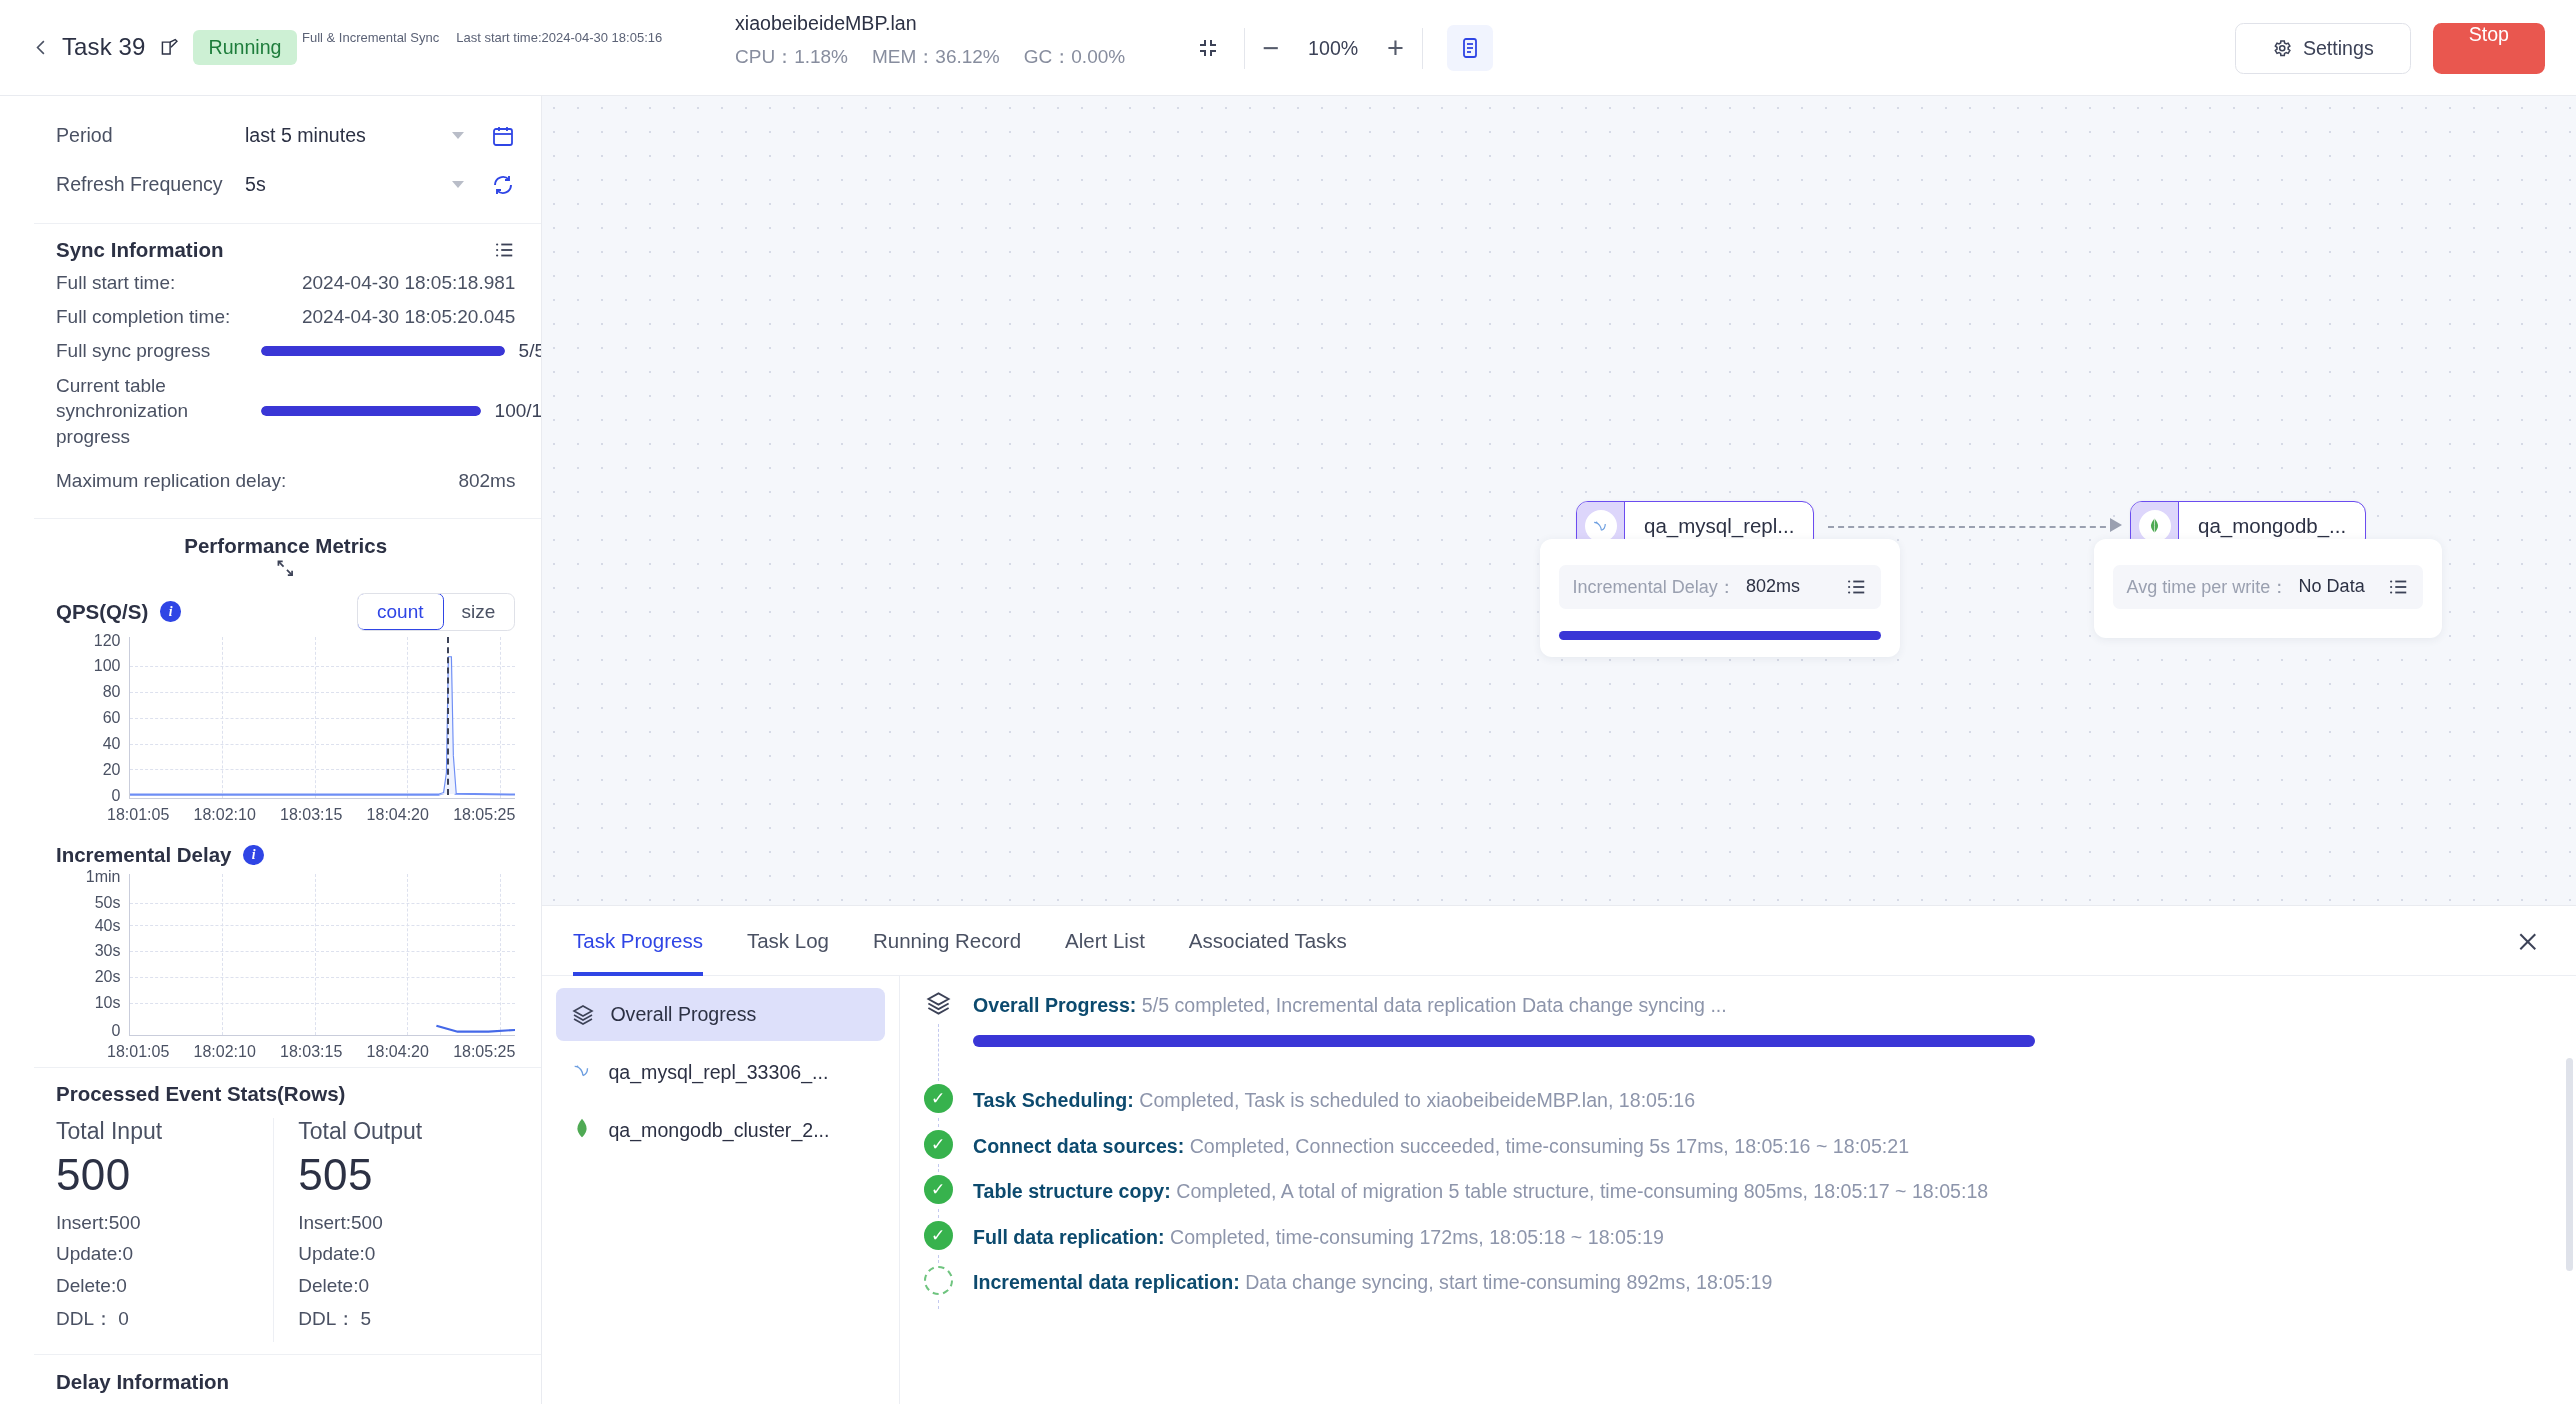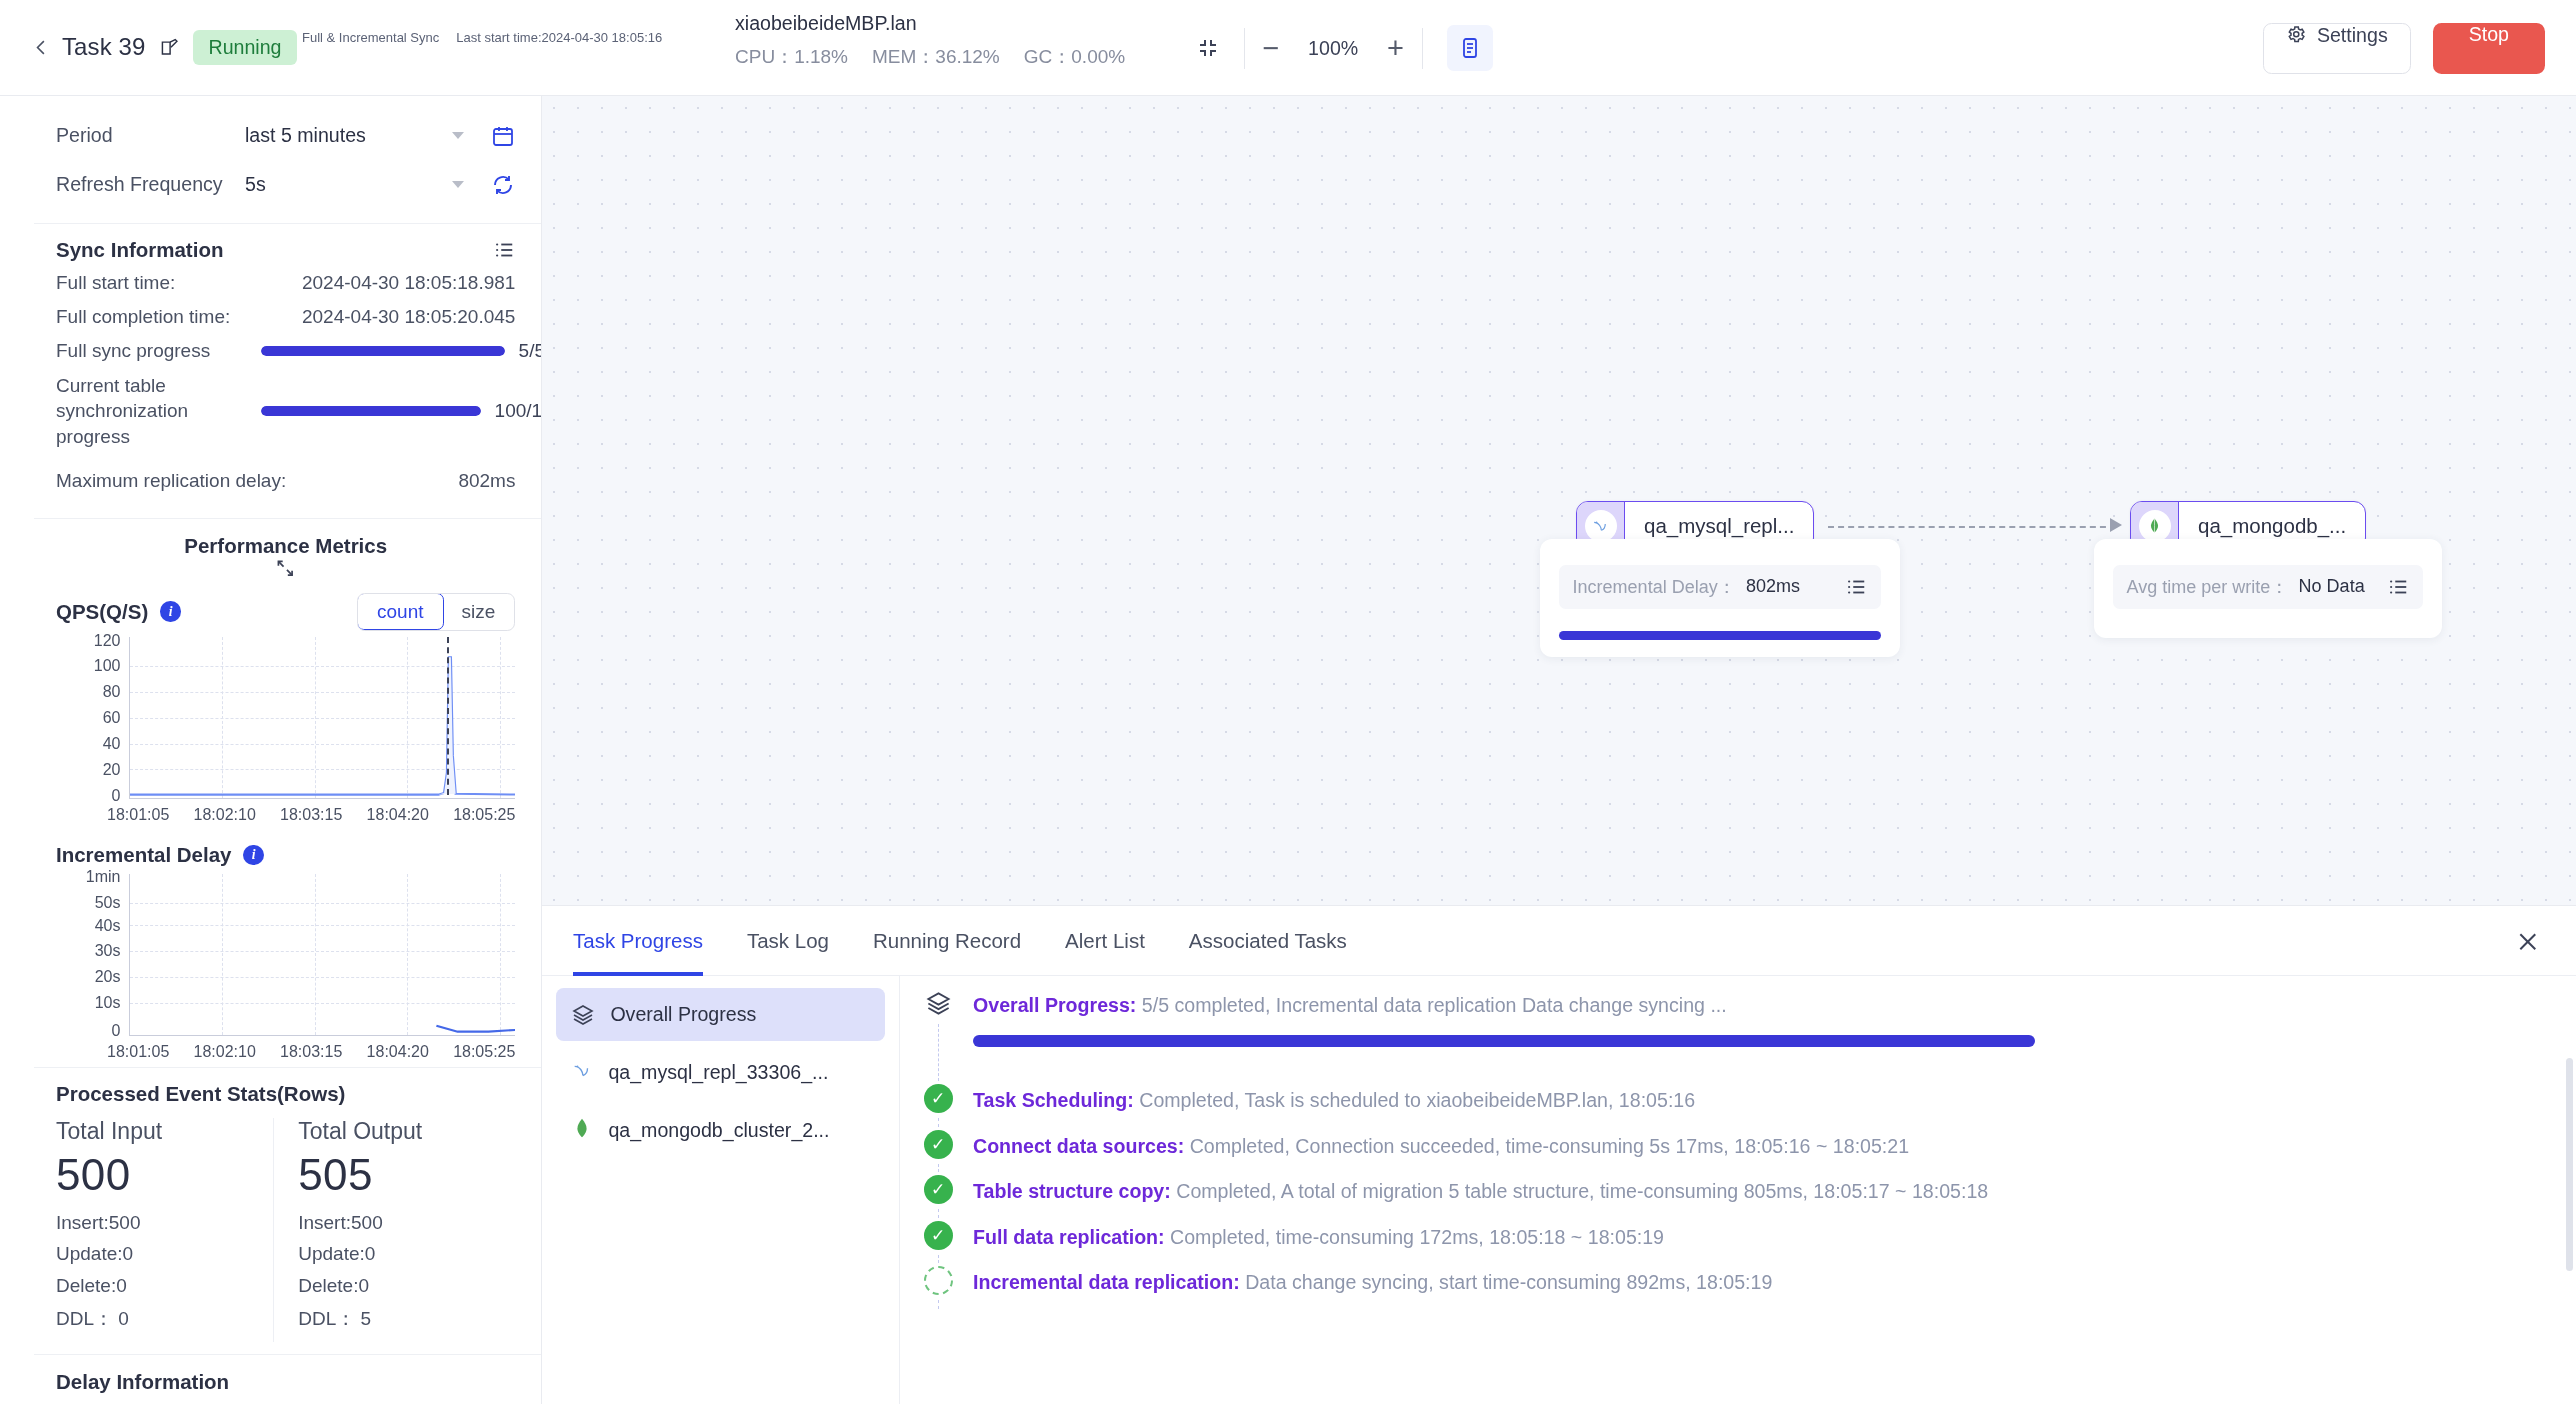--- a/index.html
+++ b/index.html
@@ -53,23 +53,23 @@
   .zoom-ctl { display: flex; align-items: center; gap: 19px; color: #3c4257; }
   .zoom-ctl .zbtn { font-size: 29px; line-height: 1; cursor: pointer; width: 25.6px; text-align: center; color:#555b6b; }
   .zoom-val { font-size: 19.6px; min-width: 61px; text-align: center; }
   .doc-btn {
     width: 46px; height: 46px; border-radius: 6.8px; background: #f1f4fe;
     display: flex; align-items: center; justify-content: center; cursor: pointer; margin-left: 10.2px;
   }
 
   .header-actions { position: absolute; right: 31px; top: 0; height: 96px; display: flex; align-items: center; gap: 22px; }
   .btn-settings {
-    display: flex; align-items: flex-start; gap: 10.2px;
+    display: flex; align-items: center; gap: 10.2px;
     border: 0.9px solid #e0e2e9; border-radius: 8.5px;
-    height: 51px; padding: 0 22px; font-size: 19.6px; color: #3c4257;
+    height: 51px; padding: 0 36px; font-size: 19.6px; color: #3c4257;
     background: #fff; cursor: pointer;
   }
   .btn-stop {
     background: #e9574f; color: #fff; border: none; border-radius: 8.5px;
     height: 51px; padding: 0 36px; font-size: 19.6px; cursor: pointer;
   }
 
   
   .body { display: flex; flex: 1; min-height: 0; }
 
@@ -207,21 +207,21 @@
   .prog-gutter::after {
     content: ""; position: absolute; top: 34px; bottom: -12px; left: 50%;
     border-left: 1.7px dashed #c3c9ef;
   }
   .prog-item:last-child .prog-gutter::after { display: none; }
   .check {
     width: 29px; height: 29px; border-radius: 50%; background: #37b24d; color: #fff;
     display: flex; align-items: center; justify-content: center; font-size: 17px; flex: none; z-index: 1;
   }
   .prog-text { flex: 1; font-size: 19.6px; line-height: 1.45; padding-top: 1.7px; }
-  .prog-text b { color: #6d28d9; font-weight: bold; }
+  .prog-text b { color: #0c4a6e; font-weight: bold; }
   .prog-text span { color: #8d95ab; }
   .big-bar { height: 12px; border-radius: 6px; background: #3a36d6; margin: 15.4px 0 22px; width: 1062px; }
   .spinner {
     width: 29px; height: 29px; border-radius: 50%;
     border: 2.6px dashed #6fc47f; flex: none; z-index: 1;
   }
   .layers-ico { color: #3c4257; display: flex; }
   .scrollbar { position:absolute; right: 3.4px; top: 82px; width: 6.8px; height: 213px; border-radius: 4.3px; background: #dfe2ea; }
 </style>
 </head>

